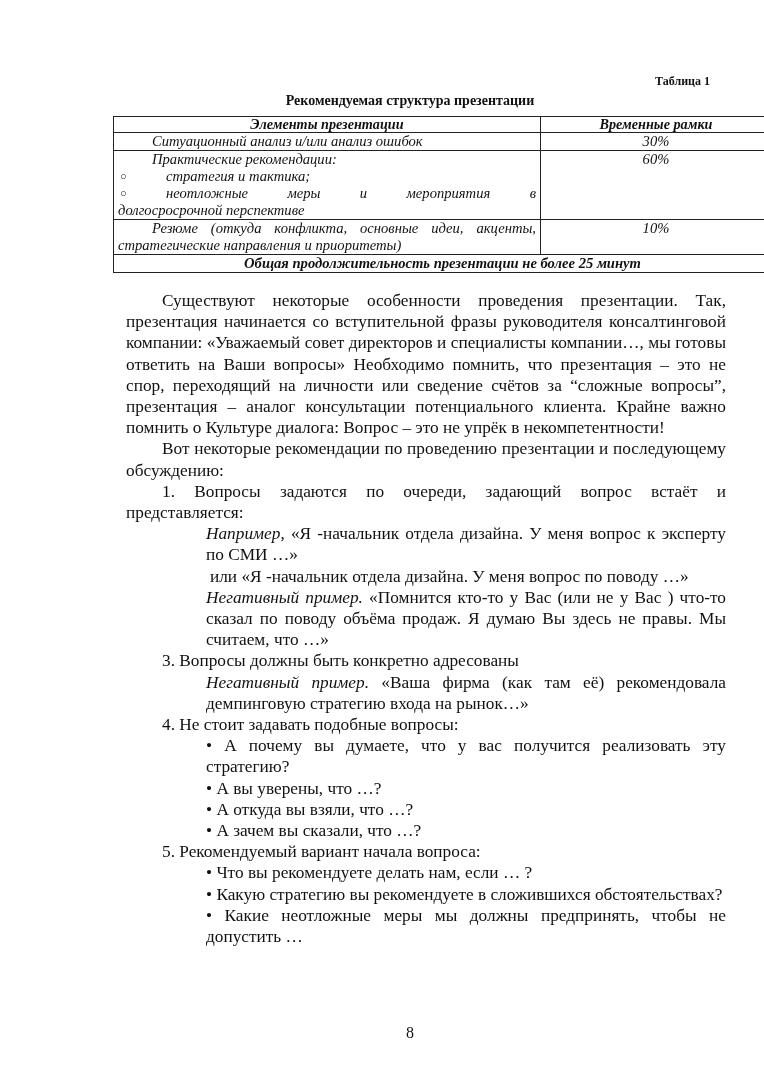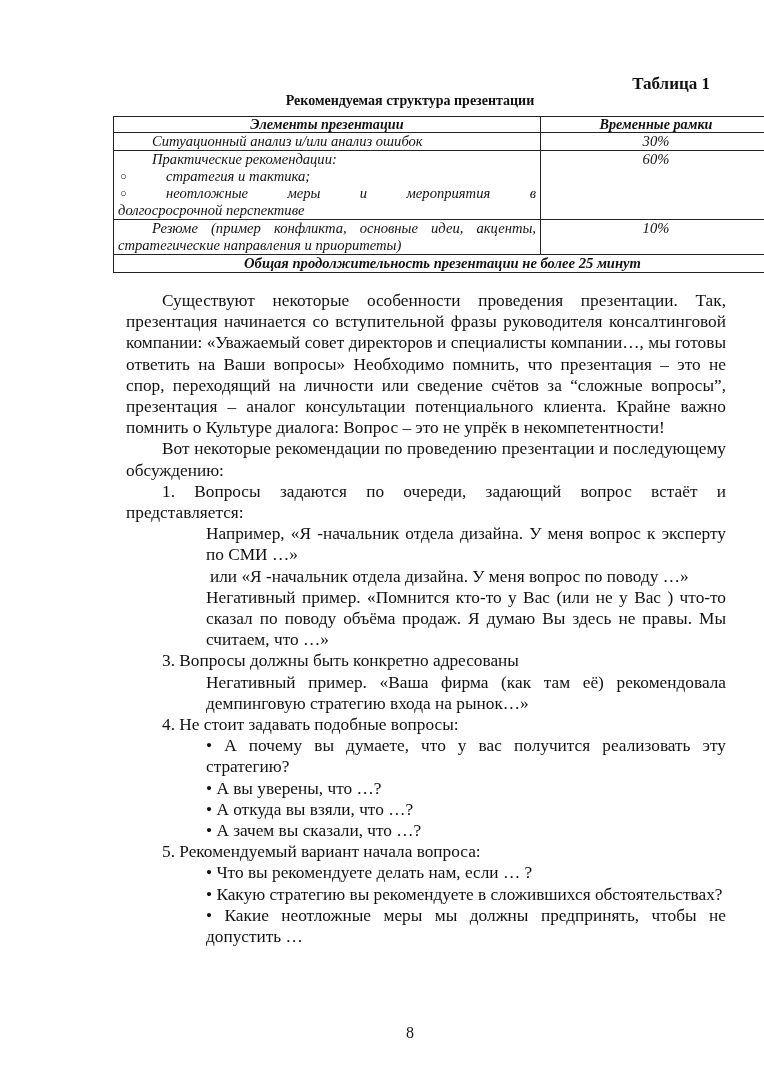--- a/index.html
+++ b/index.html
@@ -1,42 +1,42 @@
 <!DOCTYPE html>
 <html><head>
 <meta charset="utf-8">
 <style>
   html, body { margin: 0; padding: 0; background: #ffffff; }
   body {
     width: 764px; height: 1080px; position: relative; overflow: hidden;
     font-family: "Liberation Serif", serif; color: #111; font-size: 17.3px;
   }
   .page { position: absolute; left: 110px; top: 0; width: 600px; }
-  .table-caption { position: absolute; right: 0; top: 74px; font-weight: bold; font-size: 17px; }
+  .table-caption { position: absolute; right: 0; top: 74px; font-weight: bold; font-size: 12px; }
   .table-title { position: absolute; left: 0; width: 100%; top: 93px; text-align: center; font-weight: bold; font-size: 14px; }
   table.struct {
     position: absolute; left: 3px; top: 116px; width: 659px;
     border-collapse: collapse; font-size: 14.6px; line-height: 17px; font-style: italic;
   }
   table.struct td, table.struct th { border: 1px solid #222; padding: 0 4px; vertical-align: top; }
   table.struct th { font-weight: bold; text-align: center; font-size: 14.2px; line-height: 15px; }
   td.c1 { width: 418px; margin-top: 32px; }
   td.c2 { text-align: center; }
   .indent { text-indent: 34px; }
   .bullet-row { display: flex; }
   .circ { width: 32px; padding-left: 2px; font-size: 11px; }
   .just { text-align: justify; text-align-last: justify; }
   td.total { text-align: center; font-weight: bold; margin-top: 30px; }
   .body { position: absolute; left: 16px; top: 290px; width: 600px; line-height: 21.2px; }
   .p { text-align: justify; margin: 0; }
   .first { text-indent: 36px; }
   .l1 { padding-left: 36px; margin: 0; }
   .ex { padding-left: 80px; margin: 0; text-align: justify; }
   .bl { padding-left: 80px; margin: 0; text-align: justify; }
-  .ital { }
+  .ital { font-style: italic; }
   .page-num { position: absolute; left: 0; width: 600px; text-align: center; top: 1024px; font-size: 16px; }
 </style>
 </head>
 <body>
 
 <div class="page">
   <div class="table-caption">Таблица 1</div>
   <div class="table-title">Рекомендуемая структура презентации</div>
 
   <table class="struct">
@@ -58,21 +58,21 @@
         </div>
         <div class="bullet-row">
           <span class="circ">○</span>
           <span class="just" style="flex:1;padding-left:14px">неотложные меры и мероприятия в</span>
         </div>
         <div>долгосросрочной перспективе</div>
       </td>
       <td class="c2">60%</td>
     </tr>
     <tr>
-      <td class="c1" style="text-align:justify;text-indent:34px">Резюме (пример конфликта, основные идеи, акценты, стратегические направления и приоритеты)</td>
+      <td class="c1" style="text-align:justify;text-indent:34px">Резюме (откуда конфликта, основные идеи, акценты, стратегические направления и приоритеты)</td>
       <td class="c2">10%</td>
     </tr>
     <tr>
       <td colspan="2" class="total">Общая продолжительность презентации не более 25 минут</td>
     </tr>
   </tbody>
     </table>
 
   <div class="body">
     <p class="p first">Существуют некоторые особенности проведения презентации. Так, презентация начинается со вступительной фразы руководителя консалтинговой компании: «Уважаемый совет директоров и специалисты компании…, мы готовы ответить на Ваши вопросы» Необходимо помнить, что презентация – это не спор, переходящий на личности или  сведение счётов за “сложные вопросы”, презентация – аналог консультации потенциального клиента. Крайне важно помнить о Культуре диалога: Вопрос – это не упрёк в некомпетентности!</p>

